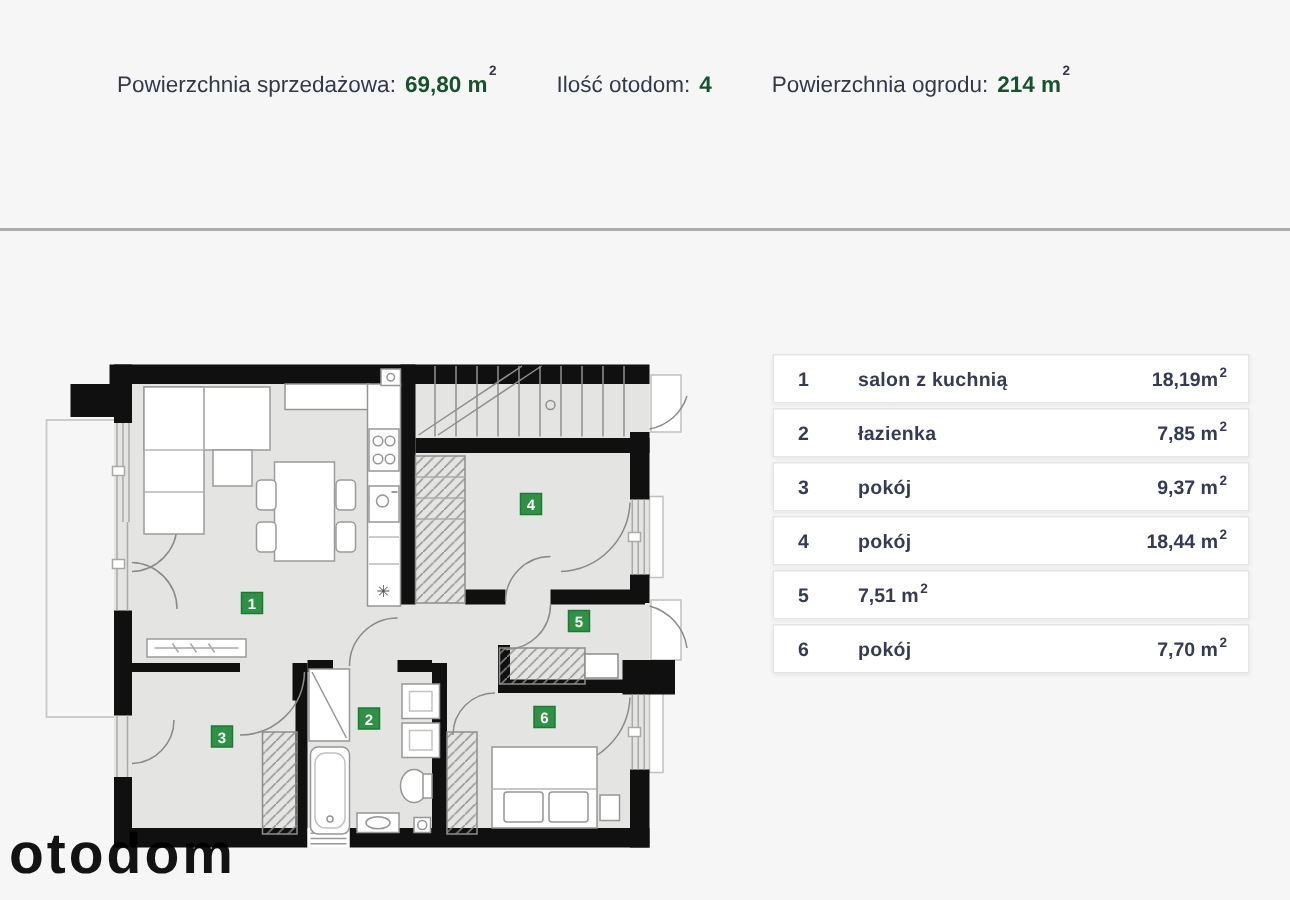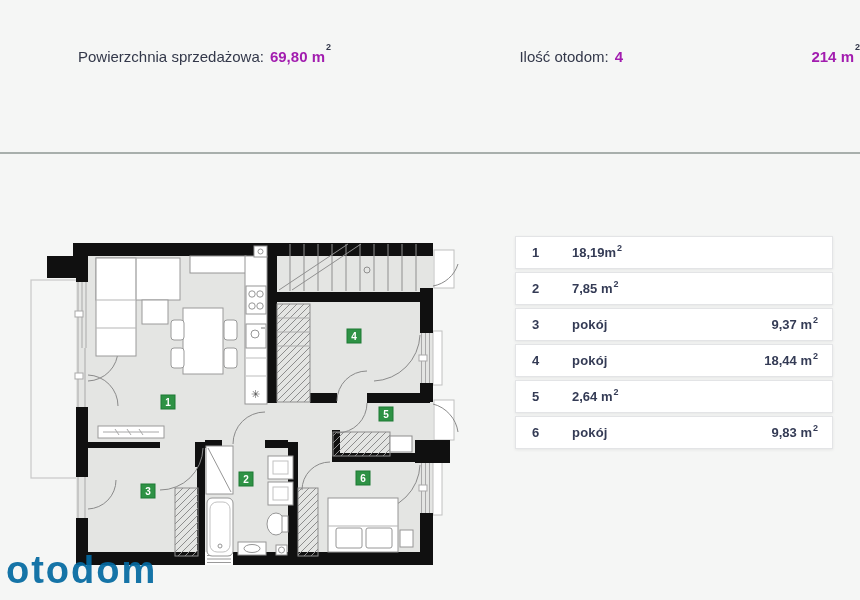--- a/index.html
+++ b/index.html
@@ -5,28 +5,28 @@
   html,body{margin:0;padding:0;}
   body{
     width:860px;height:600px;position:relative;overflow:hidden;
     background:#f5f6f5;
     font-family:"Liberation Sans", sans-serif;
     color:#2e3347;
   }
   
   .stats{
     position:absolute;left:0;right:0;top:48px;
-    display:flex;justify-content:space-between;gap:40px;
+    display:flex;justify-content:flex-start;gap:40px;
     padding-left:78px;
     font-size:15px;color:#33384a;
     white-space:nowrap;
   }
   .stat{display:flex;align-items:flex-start;}
   .stat .lbl{margin-right:6px;font-weight:400;}
-  .stat .val{font-weight:700;color:#a21caf;}
+  .stat .val{font-weight:700;color:#14532d;}
   .sup{font-size:9px;position:relative;top:-6px;margin-left:1px;font-weight:700;}
   
   .divider{position:absolute;left:0;top:152px;width:860px;height:2px;background:#a8afac;}
   
   .legend{position:absolute;left:515px;top:236px;width:318px;}
   .lrow{
     display:flex;align-items:center;box-sizing:border-box;
     height:33px;margin-bottom:3px;padding:0 14px 0 16px;
     background:#ffffff;border:1px solid #e3e4e6;
     box-shadow:0 1px 3px rgba(0,0,0,0.07);
@@ -35,37 +35,38 @@
   .lrow .num{width:40px;font-weight:600;}
   .lrow .room{flex:1;font-weight:600;letter-spacing:.2px;}
   .lrow .area{font-weight:700;}
   .lrow .sup{top:-5px;}
   
   .plan{position:absolute;left:30px;top:228px;}
   
   .watermark{
     position:absolute;left:6px;top:549px;
     font-size:38px;font-weight:700;letter-spacing:2px;
-    color:#0369a1;opacity:.92;z-index:5;
+    color:#000000;opacity:.92;z-index:5;
   }
 </style>
 </head>
 <body>
 
 <div class="stats">
   <div class="stat">
     <span class="lbl">Powierzchnia sprzedażowa:</span>
     <span class="val">69,80 m</span>
     <span class="sup">2</span>
   </div>
   <div class="stat">
     <span class="lbl">Ilość otodom:</span>
     <span class="val">4</span>
   </div>
   <div class="stat">
+    <span class="lbl">Powierzchnia ogrodu:</span>
     <span class="val">214 m</span>
     <span class="sup">2</span>
   </div>
 </div>
 
 <div class="divider"></div>
 
 <svg class="plan" width="430" height="347" viewBox="0 0 430 347">
   <defs>
     <pattern id="hatch" width="7" height="7" patternUnits="userSpaceOnUse">
@@ -240,46 +241,48 @@
     <g>
         <rect x="326" y="243" width="14" height="14" fill="#2e9245" stroke="#1d7a35"></rect>
         <text x="333" y="254" fill="#fff">6</text>
       </g>
   </g>
 </svg>
 
 <div class="legend">
   <div class="lrow">
     <span class="num">1</span>
+    <span class="room">salon z kuchnią</span>
     <span class="area">18,19m</span>
     <span class="sup">2</span>
   </div>
   <div class="lrow">
     <span class="num">2</span>
+    <span class="room">łazienka</span>
     <span class="area">7,85 m</span>
     <span class="sup">2</span>
   </div>
   <div class="lrow">
     <span class="num">3</span>
     <span class="room">pokój</span>
     <span class="area">9,37 m</span>
     <span class="sup">2</span>
   </div>
   <div class="lrow">
     <span class="num">4</span>
     <span class="room">pokój</span>
     <span class="area">18,44 m</span>
     <span class="sup">2</span>
   </div>
   <div class="lrow">
     <span class="num">5</span>
-    <span class="area">2,64 m</span>
+    <span class="area">7,51 m</span>
     <span class="sup">2</span>
   </div>
   <div class="lrow">
     <span class="num">6</span>
     <span class="room">pokój</span>
-    <span class="area">9,83 m</span>
+    <span class="area">7,70 m</span>
     <span class="sup">2</span>
   </div>
 </div>
 
 <div class="watermark">otodom</div>
 
 </body></html>

